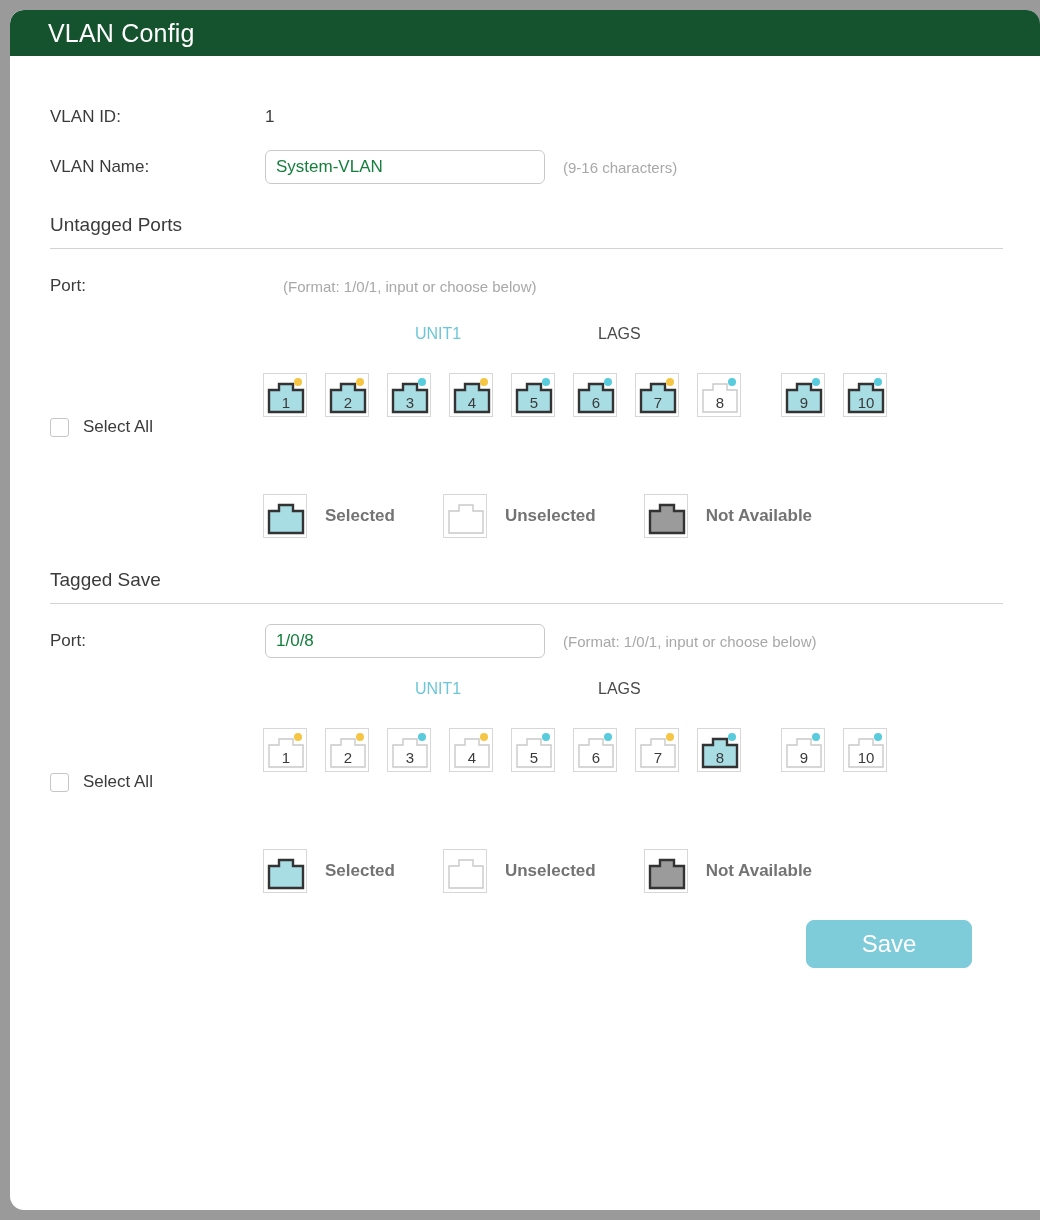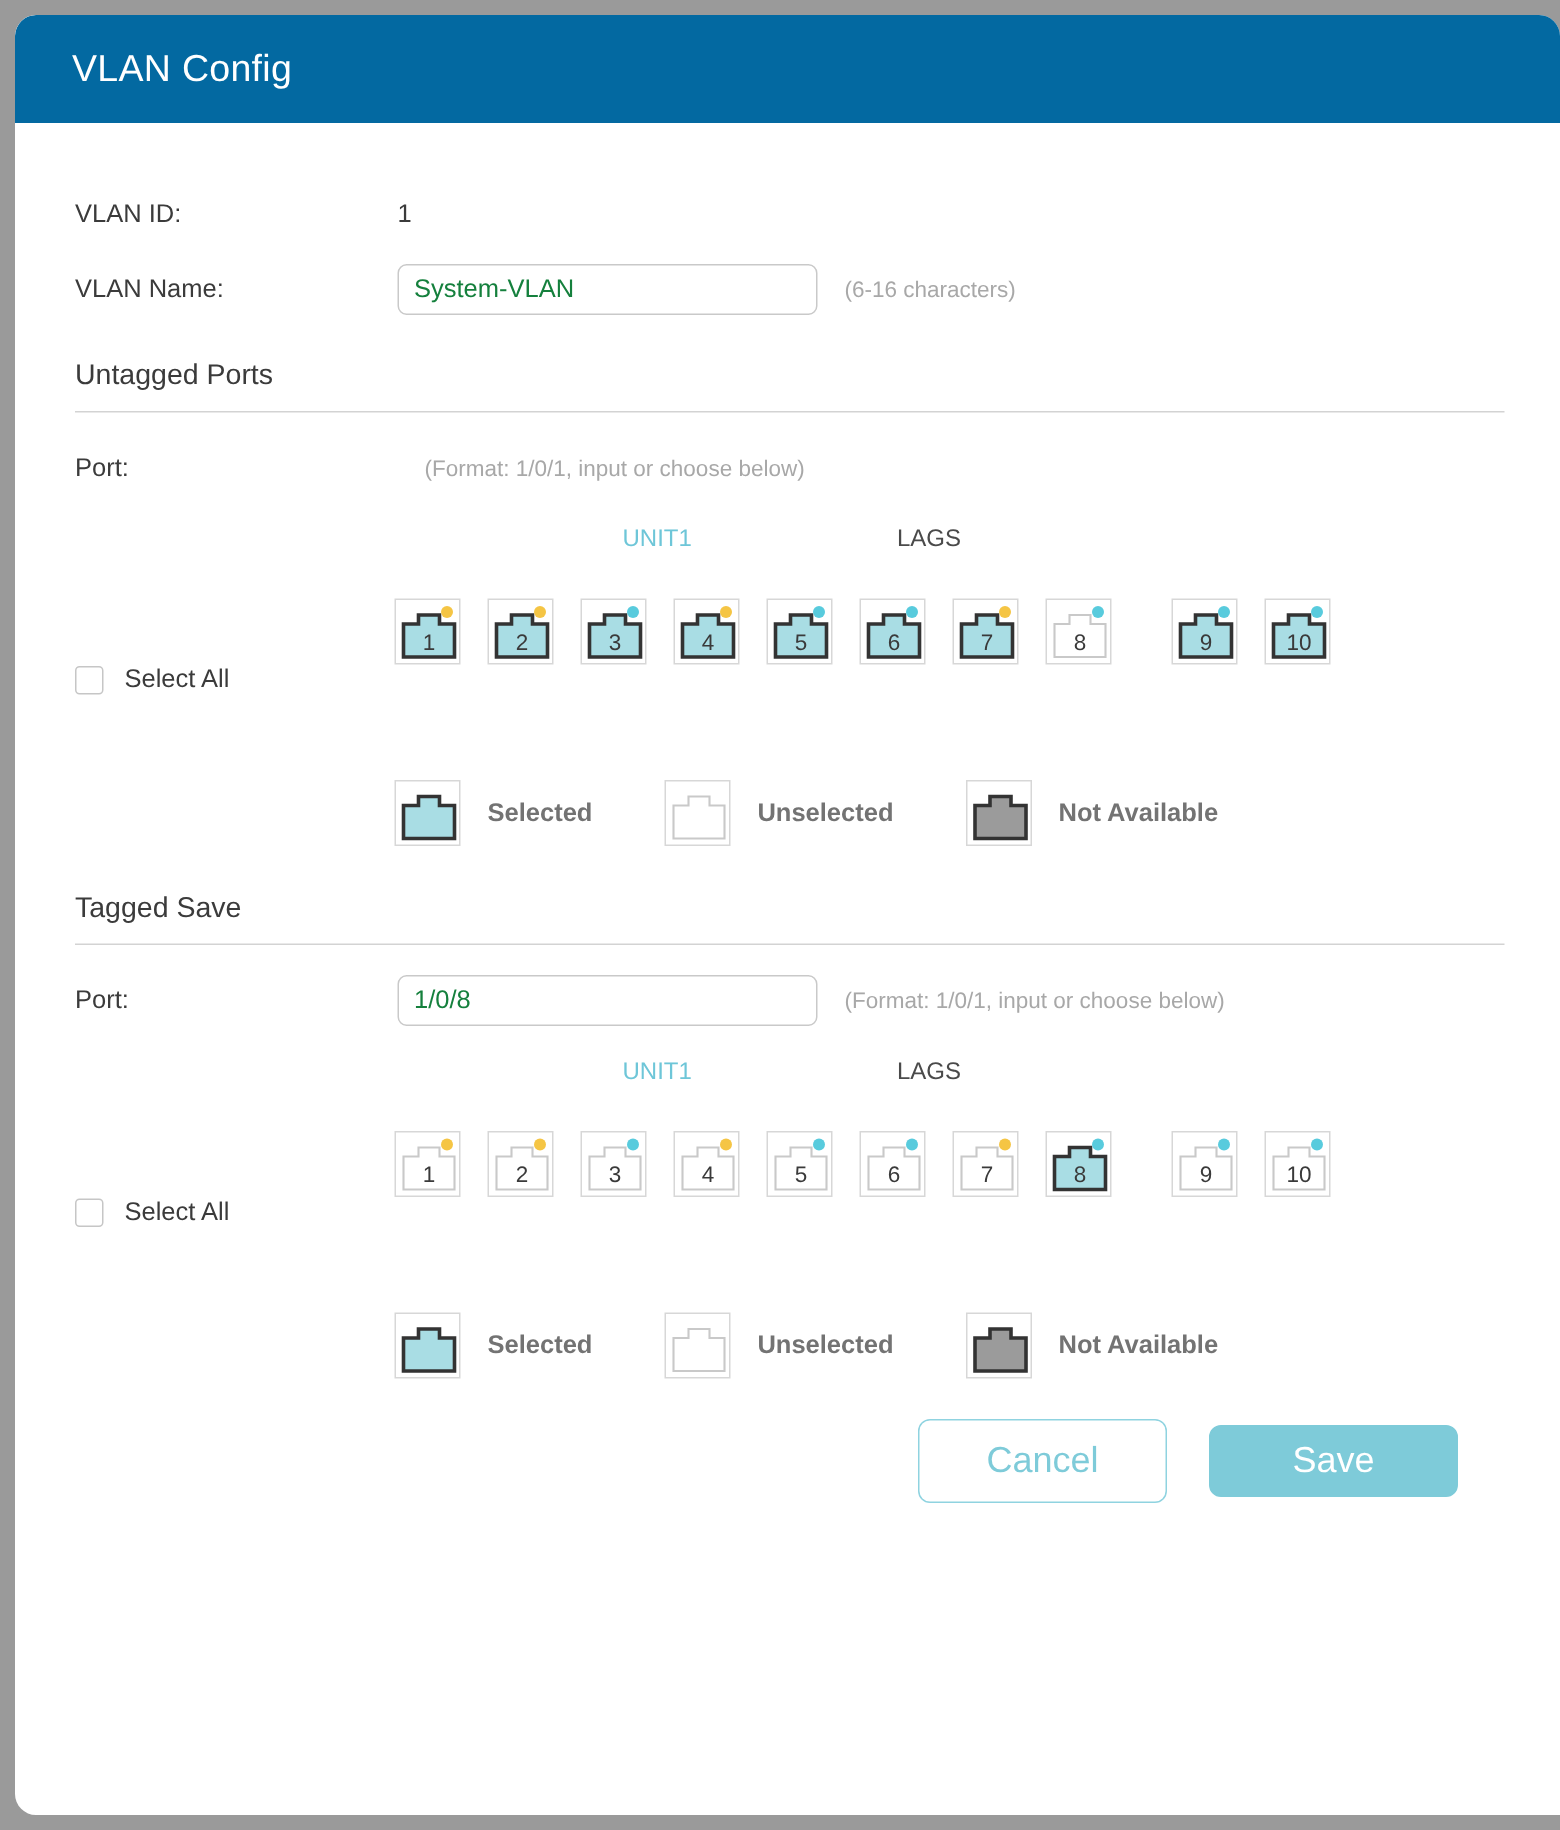--- a/index.html
+++ b/index.html
@@ -21,22 +21,22 @@
     width: 1030px;
     height: 1200px;
     background: #ffffff;
     border-top-left-radius: 14px;
     border-top-right-radius: 14px;
     border-bottom-left-radius: 14px;
     overflow: hidden;
   }
 
   .titlebar {
-    height: 72px;
-    background: #0369a1;
+    height: 46px;
+    background: #14532d;
     border-top-left-radius: 14px;
     display: flex;
     align-items: center;
   }
   .titlebar-text {
     color: #ffffff;
     font-size: 25px;
     padding-left: 38px;
     letter-spacing: 0.2px;
   }
@@ -255,21 +255,21 @@
     <div style="height:20px"></div>
 
     <div class="frow">
       <div class="flabel">VLAN ID:</div>
       <div class="fstatic">1</div>
     </div>
 
     <div class="frow">
       <div class="flabel">VLAN Name:</div>
       <input class="finput" type="text" value="System-VLAN" style="">
-      <div class="fhint">(6-16 characters)</div>
+      <div class="fhint">(9-16 characters)</div>
     </div>
 
     <div class="section-head">Untagged Ports</div>
     <div class="rule"></div>
 
     <div class="frow" style="margin-top:12px">
       <div class="flabel">Port:</div>
       <div class="fhint">(Format: 1/0/1, input or choose below)</div>
     </div>
 
@@ -550,18 +550,17 @@
         <div class="legend-box">
             <svg class="jack" viewBox="0 0 44 44" xmlns="http://www.w3.org/2000/svg">
               <path d="M5 38 L5 16 L15 16 L15 10 L29 10 L29 16 L39 16 L39 38 Z" fill="#9b9b9b" stroke="#333333" stroke-width="2.4" stroke-linejoin="miter"></path>
             </svg>
           </div>
         <div class="legend-label">Not Available</div>
       </div>
     </div>
 
     <div class="footer">
-      <button class="btn btn-cancel">Cancel</button>
       <button class="btn btn-save">Save</button>
     </div>
 
   </div>
 </div>
 
 </body></html>

